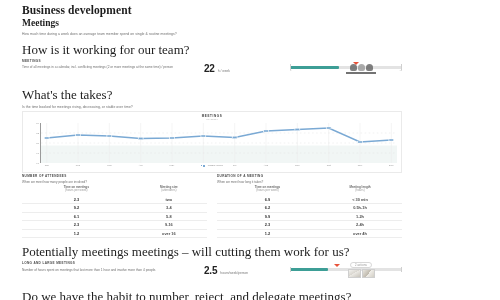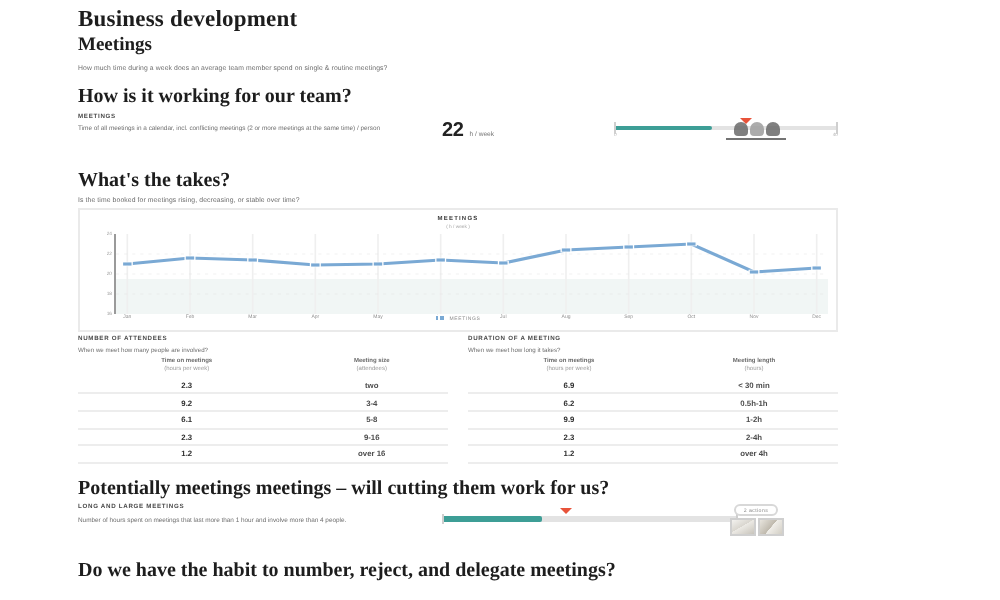--- a/index.html
+++ b/index.html
@@ -3,39 +3,39 @@
 <meta charset="utf-8">
 <style>
   * { box-sizing: border-box; margin: 0; padding: 0; }
   html, body {
     width: 500px; height: 300px;
     background: #ffffff;
     font-family: "Liberation Sans", sans-serif;
     color: #2b2b2b;
     overflow: hidden;
   }
-  .page { position: relative; width: 416px; height: 300px; padding: 4px 14px 0 22px; margin-left: 17px; }
+  .page { position: relative; width: 416px; height: 300px; padding: 4px 14px 0 22px; }
 
   .doc-title {
     font-family: "Liberation Serif", serif;
     font-size: 11.5px; font-weight: 700; color: #1d1d1d;
     letter-spacing: .1px; line-height: 1.15;
   }
   .doc-sub {
     font-family: "Liberation Serif", serif;
     font-size: 9.5px; font-weight: 700; color: #1d1d1d;
     margin-top: 1px; line-height: 1.15;
   }
   .doc-lede {
     font-size: 3.4px; color: #6d6d6d; margin-top: 3px; letter-spacing: .06px;
   }
 
   .h2 {
     font-family: "Liberation Serif", serif;
-    font-size: 10px; font-weight: 700; color: #1d1d1d;
+    font-size: 13px; font-weight: 400; color: #1d1d1d;
     margin-top: 7px; margin-bottom: 2.5px; line-height: 1.1;
   }
 
   
   .metric-row { position: relative; display: flex; align-items: flex-start; min-height: 21px; }
   .metric-left { width: 182px; flex: 0 0 182px; }
   .kicker {
     font-size: 3.1px; font-weight: 700; color: #4a4a4a;
     letter-spacing: .35px; text-transform: uppercase; line-height: 1.25;
   }
@@ -299,20 +299,24 @@
     </div>
   </div>
 
   <div class="h2">Potentially meetings meetings – will cutting them work for us?</div>
 
   <div class="metric-row">
     <div class="metric-left">
       <div class="kicker">LONG AND LARGE MEETINGS</div>
       <div class="desc">Number of hours spent on meetings that last more than 1 hour and involve more than 4 people.</div>
     </div>
+    <div class="metric-val">
+      <span class="big-num">2.5</span>
+      <span class="unit">hours/week/person</span>
+    </div>
     <div class="gauge-wrap">
       <div class="gauge-track">
         <div class="gauge-fill" style="width:34%"></div>
         <div class="gauge-tick" style="left:0"></div>
         <div class="gauge-tick" style="right:0"></div>
         <div class="gauge-marker" style="left:42%"></div>
       </div>
     </div>
     <div class="actions-col" style="top:0">
       <span class="actions-badge">2 actions</span>

